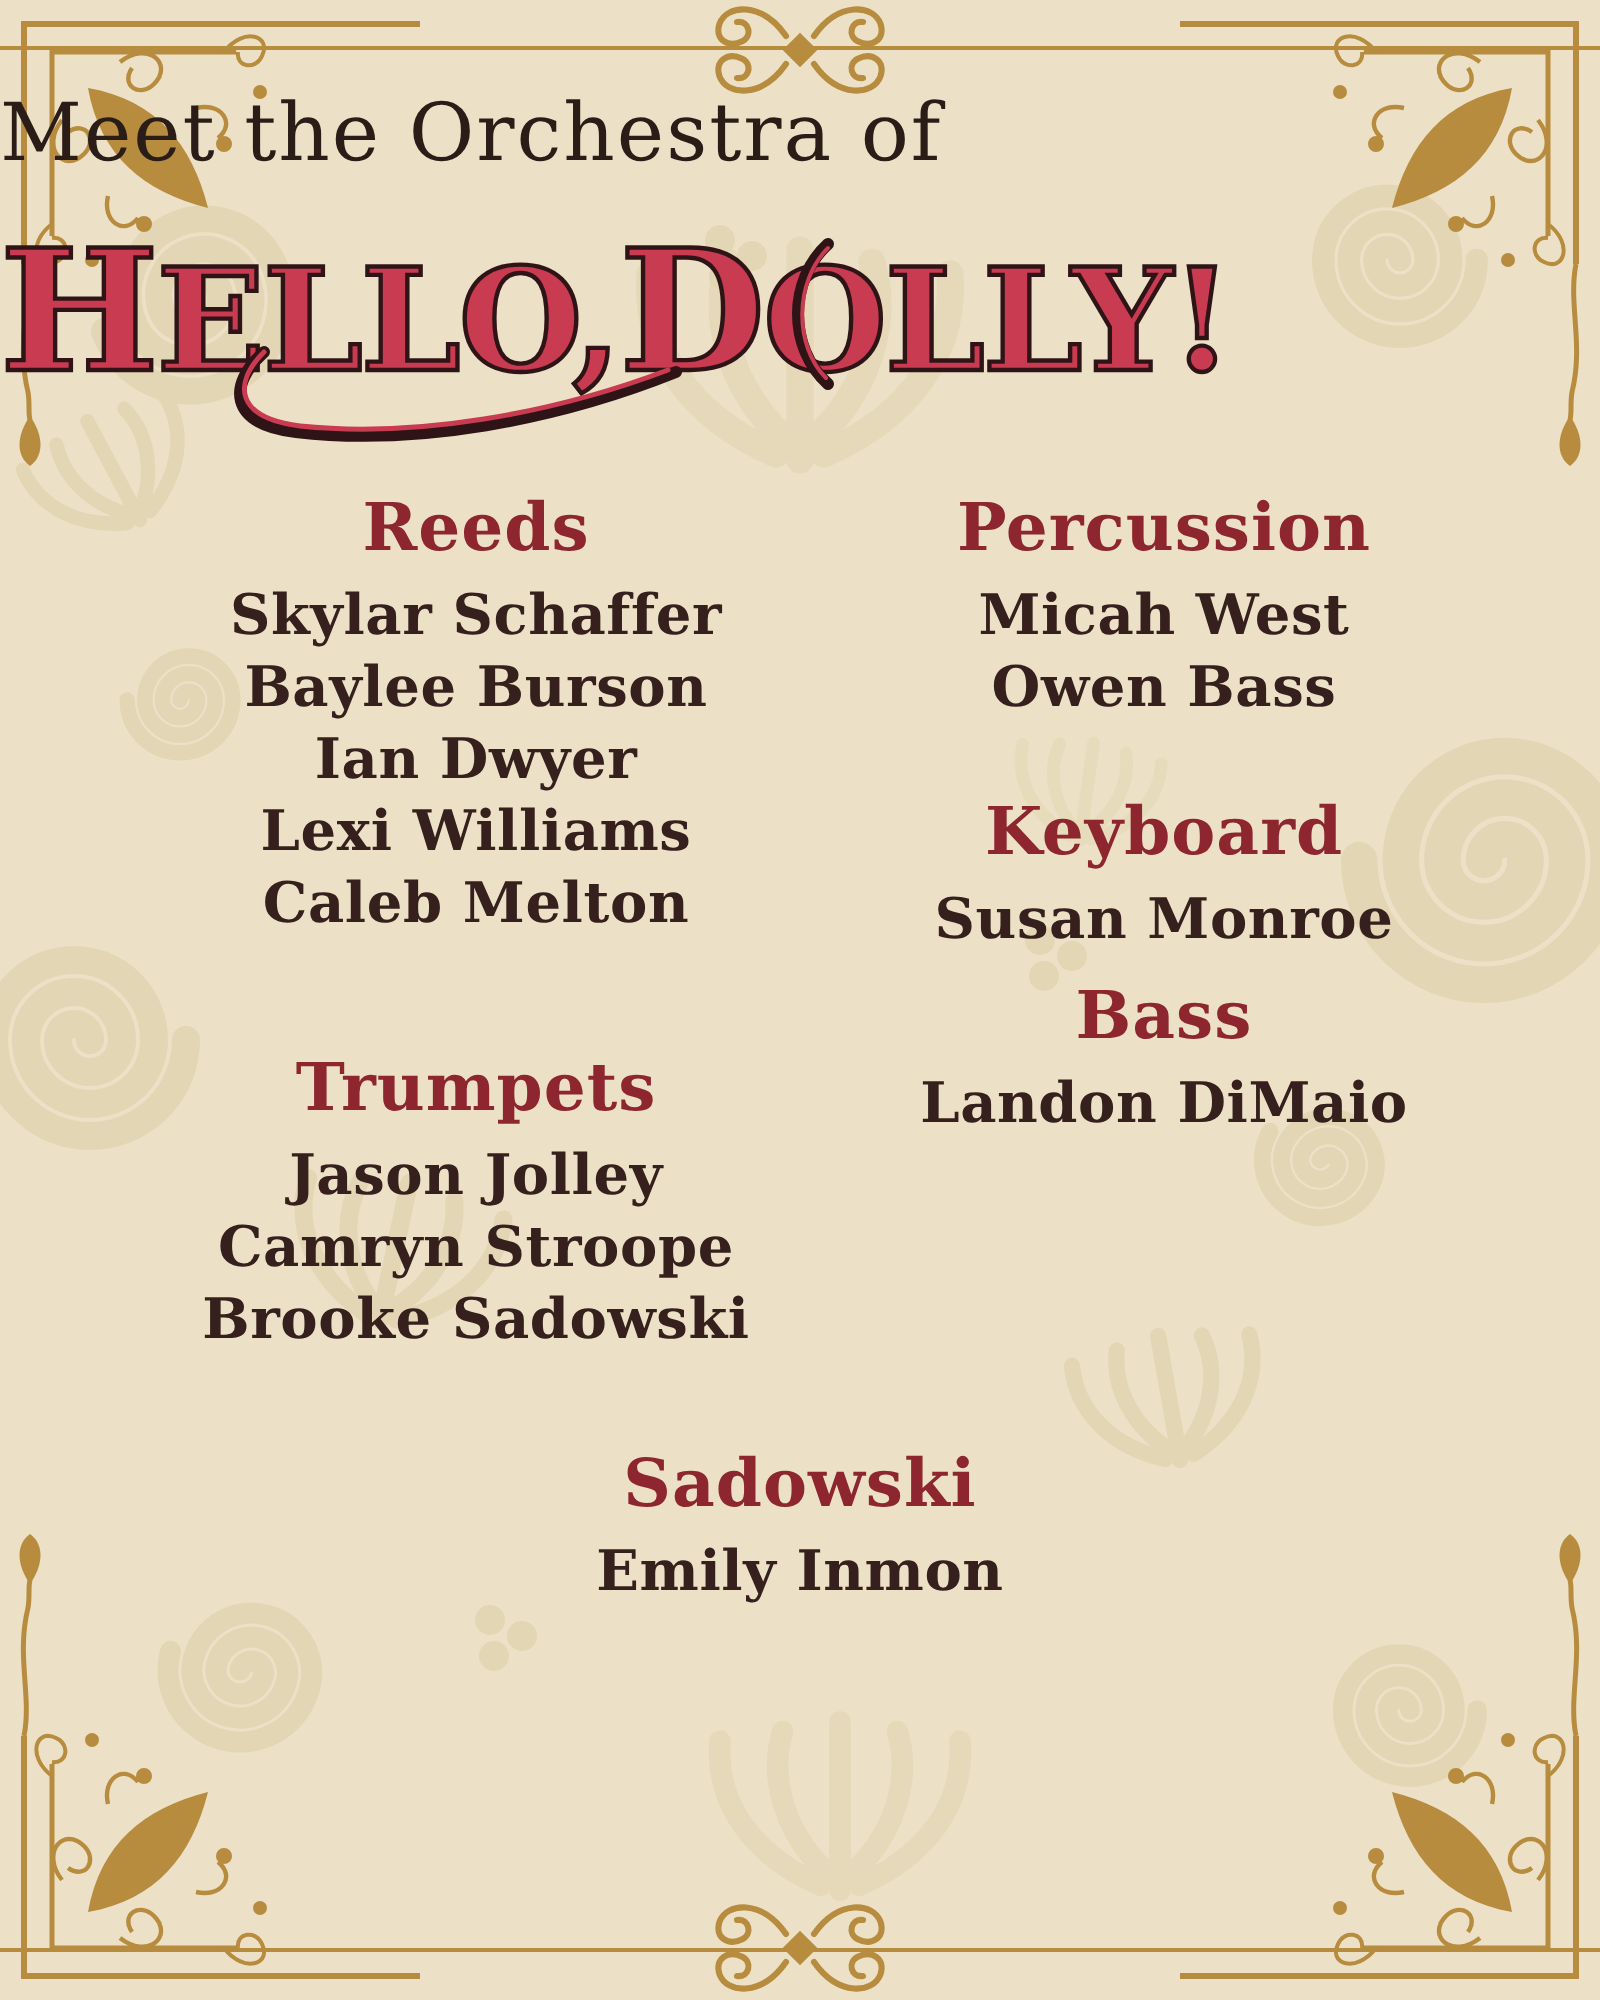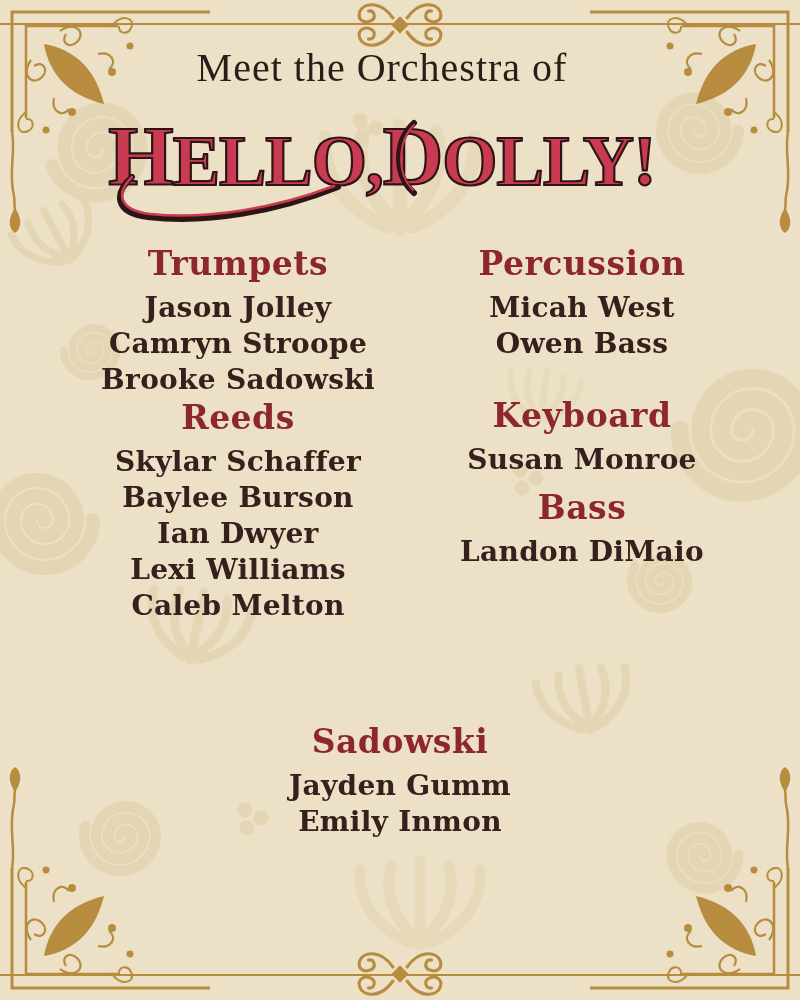--- a/index.html
+++ b/index.html
@@ -16,21 +16,21 @@
   .border-line.bottom{top:974px;}
   .corner{position:absolute;width:210px;height:270px;}
   .corner.tl{left:0;top:0;}
   .corner.tr{left:590px;top:0;transform:scaleX(-1);}
   .corner.bl{left:0;top:730px;transform:scaleY(-1);}
   .corner.br{left:590px;top:730px;transform:scale(-1,-1);}
   .center-orn{position:absolute;left:320px;width:160px;height:56px;}
   .center-orn.top{top:-3px;}
   .center-orn.bottom{top:946px;}
   
-  .header-area{position:absolute;left:0;top:44px;width:764px;text-align:center;font-family:Liberation Serif, serif;}
+  .header-area{position:absolute;left:0;top:44px;width:764px;text-align:left;}
   .kicker{
     font-size:40px;color:#2a1d18;letter-spacing:1px;font-weight:500;
   }
   .show-title{
     position:relative;margin-top:16px;
     font-size:71px;font-weight:700;letter-spacing:-1px;
     color:#c93b50;-webkit-text-stroke:2.2px #2e1417;
     line-height:100px;
   }
   .show-title .initial{font-size:84px;}
@@ -157,34 +157,34 @@
         <path d="M20 4 C4 20 6 37 38 41 C96 47 164 35 222 13" fill="none" stroke="#c93b50" stroke-width="2.5" stroke-linecap="round"></path>
       </svg>
       <svg class="swash d-swash" viewBox="0 0 30 78">
         <path d="M24 4 C4 22 4 56 24 74" fill="none" stroke="#2e1417" stroke-width="6" stroke-linecap="round"></path>
         <path d="M24 6 C7 23 7 55 23 71" fill="none" stroke="#c93b50" stroke-width="2" stroke-linecap="round"></path>
       </svg>
     </div>
   </div>
 
   <div class="col col-left">
-    <div class="section">
-      <h2>Trumpets</h2>
-      <div class="member">Jason Jolley</div>
-      <div class="member">Camryn Stroope</div>
-      <div class="member">Brooke Sadowski</div>
-    </div>
     <div class="section gap-xl">
       <h2>Reeds</h2>
       <div class="member">Skylar Schaffer</div>
       <div class="member">Baylee Burson</div>
       <div class="member">Ian Dwyer</div>
       <div class="member">Lexi Williams</div>
       <div class="member">Caleb Melton</div>
     </div>
+    <div class="section">
+      <h2>Trumpets</h2>
+      <div class="member">Jason Jolley</div>
+      <div class="member">Camryn Stroope</div>
+      <div class="member">Brooke Sadowski</div>
+    </div>
   </div>
 
   <div class="col col-right">
     <div class="section gap-lg">
       <h2>Percussion</h2>
       <div class="member">Micah West</div>
       <div class="member">Owen Bass</div>
     </div>
     <div class="section gap-md">
       <h2>Keyboard</h2>
@@ -192,18 +192,17 @@
     </div>
     <div class="section gap-sm">
       <h2>Bass</h2>
       <div class="member">Landon DiMaio</div>
     </div>
   </div>
 
   <div class="col bottom-col">
     <div class="section">
       <h2>Sadowski</h2>
-      <div class="member">Jayden Gumm</div>
       <div class="member">Emily Inmon</div>
     </div>
   </div>
 
 </div>
 
 </body></html>

